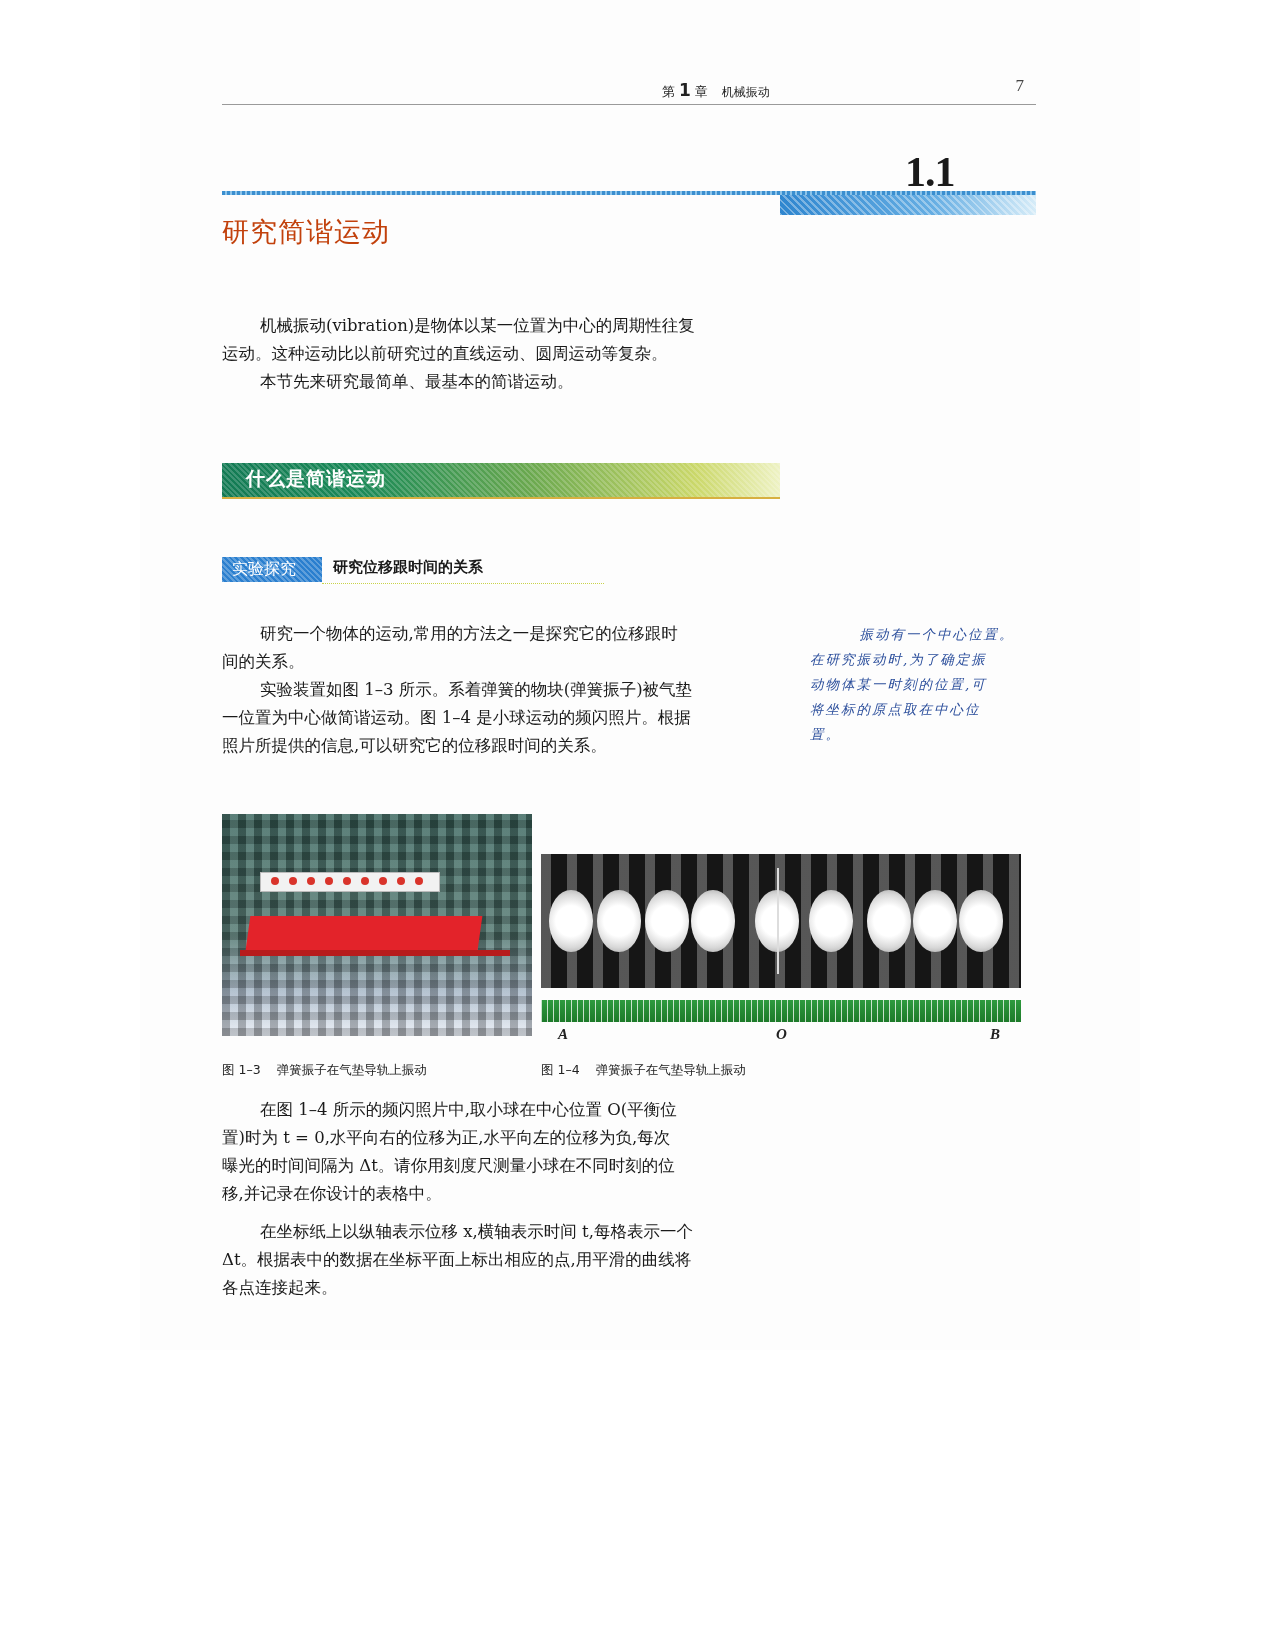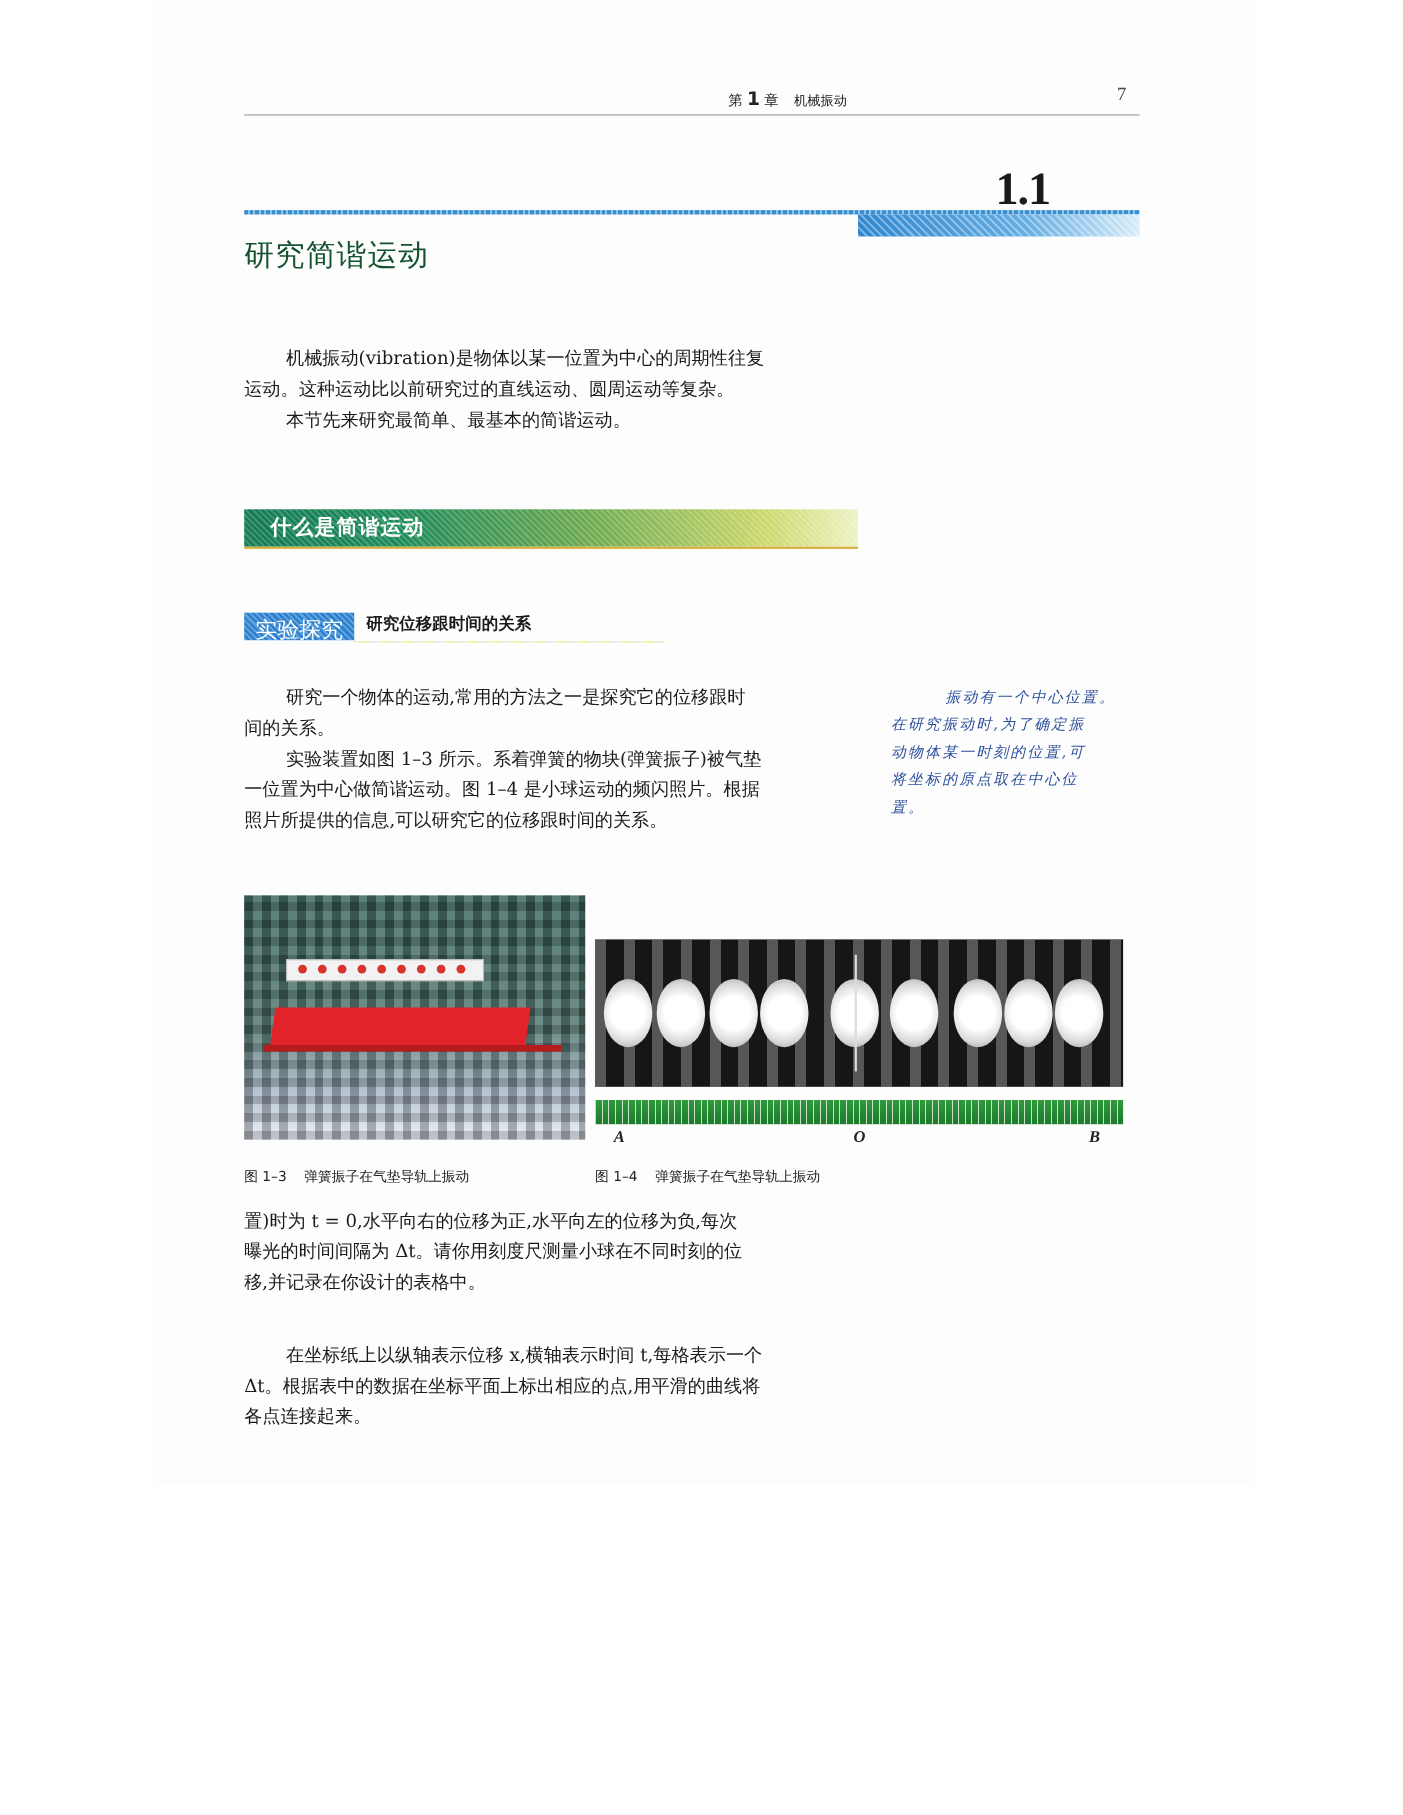--- a/index.html
+++ b/index.html
@@ -39,21 +39,21 @@
     background: repeating-linear-gradient(90deg, #3b8fd0 0 3px, #8cc4ea 3px 5px);
   }
   .sec-band {
     position: absolute; left: 780px; top: 195px; width: 256px; height: 20px;
     background:
       repeating-linear-gradient(45deg, rgba(255,255,255,0.35) 0 2px, rgba(255,255,255,0) 2px 5px),
       linear-gradient(90deg, #2f86cf 0%, #66aee3 60%, #d6ecf8 100%);
   }
   .sec-title {
     position: absolute; left: 222px; top: 214px;
-    font-family: Liberation Mono, monospace; font-size: 27px; color: #14532d;
+    font-family: Liberation Mono, monospace; font-size: 27px; color: #c2410c;
     letter-spacing: 1px;
   }
   
   .para {
     position: absolute; left: 222px; width: 558px;
     font-size: 16.5px; line-height: 28px; color: #1a1a1a;
     text-align: justify;
   }
   .para .line { display: block; white-space: nowrap; }
   .para .indent { padding-left: 38px; }
@@ -73,21 +73,21 @@
   }
   
   .exp-tag {
     position: absolute; left: 222px; top: 557px; width: 100px; height: 25px;
     background:
       repeating-linear-gradient(45deg, rgba(255,255,255,0.25) 0 2px, rgba(255,255,255,0) 2px 4px),
       #2a7fcf;
   }
   .exp-tag span {
     position: absolute; left: 10px; top: 2px;
-    font-family: Liberation Sans, sans-serif; font-size: 20px; color: #ffffff;
+    font-family: Liberation Sans, sans-serif; font-size: 16px; color: #ffffff;
   }
   .exp-title {
     position: absolute; left: 333px; top: 558px;
     font-family: "DejaVu Sans", sans-serif; font-size: 15px; font-weight: 700; color: #1a1a1a;
   }
   .exp-underline {
     position: absolute; left: 322px; top: 582px; width: 282px; height: 1px;
     border-bottom: 1.5px dotted #c9d34a;
   }
   .p1 { top: 620px; }
@@ -238,20 +238,21 @@
 <div class="ruler-label" style="left:990px">B</div>
 
 <div class="caption" style="left:222px">
   <span class="num">图 1–3</span><span>弹簧振子在气垫导轨上振动</span>
 </div>
 <div class="caption" style="left:541px">
   <span class="num">图 1–4</span><span>弹簧振子在气垫导轨上振动</span>
 </div>
 
 <div class="para p2">
+  <span class="line indent">在图 1–4 所示的频闪照片中,取小球在中心位置 O(平衡位</span>
   <span class="line">置)时为 t = 0,水平向右的位移为正,水平向左的位移为负,每次</span>
   <span class="line">曝光的时间间隔为 Δt。请你用刻度尺测量小球在不同时刻的位</span>
   <span class="line">移,并记录在你设计的表格中。</span>
 </div>
 
 <div class="para p3">
   <span class="line indent">在坐标纸上以纵轴表示位移 x,横轴表示时间 t,每格表示一个</span>
   <span class="line">Δt。根据表中的数据在坐标平面上标出相应的点,用平滑的曲线将</span>
   <span class="line">各点连接起来。</span>
 </div>

